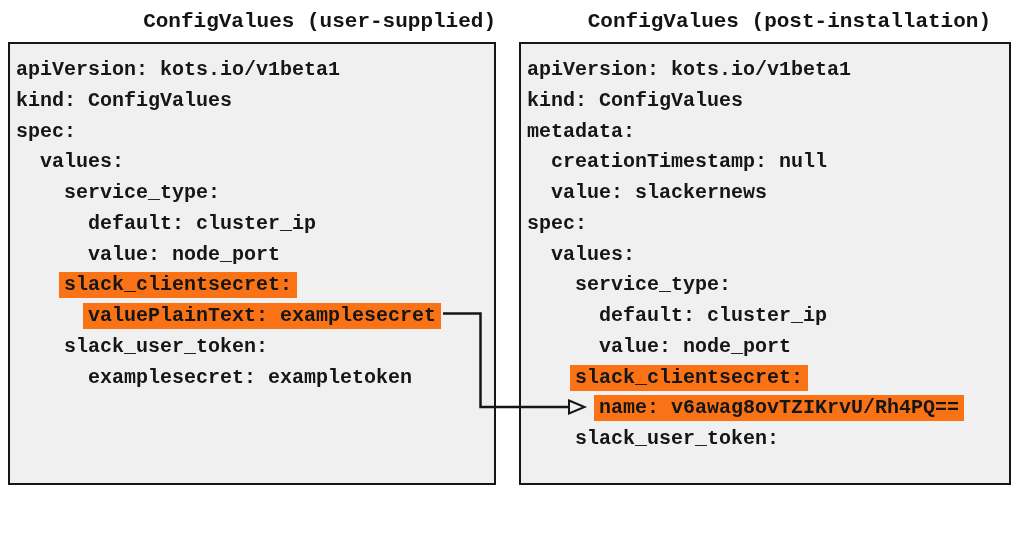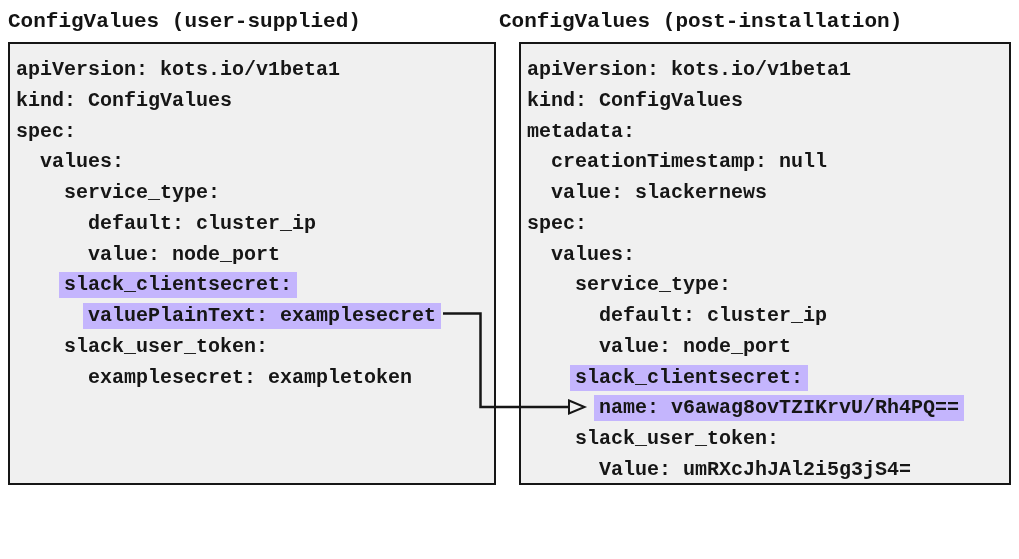--- a/index.html
+++ b/index.html
@@ -4,38 +4,38 @@
 <style>
   html,body{margin:0;padding:0;background:#ffffff;}
   .canvas{
     position:relative;width:1019px;height:559px;background:#ffffff;overflow:hidden;
     font-family:"Liberation Mono","DejaVu Sans Mono",monospace;
   }
   .ptitle{
     position:absolute;top:9px;height:26px;
     font-family:"Liberation Mono","DejaVu Sans Mono",monospace;
     font-weight:bold;font-size:21px;line-height:26px;
-    text-align:left;color:#141414;white-space:pre;
+    text-align:right;color:#141414;white-space:pre;
   }
   .ptitle.left{left:8px;width:488px;}
   .ptitle.right{left:499px;width:492px;}
   .panel{
     position:absolute;top:42px;height:443px;box-sizing:border-box;
     background:#f0f0f0;border:2px solid #161616;
   }
   .panel.left{left:8px;width:488px;}
   .panel.right{left:519px;width:492px;}
   .code{padding:11px 0 0 6px;}
   .line{
     height:30.75px;line-height:30.75px;white-space:pre;
     font-family:"Liberation Mono","DejaVu Sans Mono",monospace;
     font-weight:bold;font-size:20px;color:#161616;
   }
   .hl{
-    background:#c4b5fd;
+    background:#f97316;
     padding:1px 5px 2px 5px;margin:0 -5px;
   }
   .arrow-layer{
     position:absolute;left:0;top:0;width:1019px;height:559px;
     pointer-events:none;z-index:5;
   }
 </style>
 </head>
 <body>
 
@@ -69,21 +69,21 @@
         <div class="line"><span>  </span><span>creationTimestamp: null</span></div>
         <div class="line"><span>  </span><span>value: slackernews</span></div>
         <div class="line"><span></span><span>spec:</span></div>
         <div class="line"><span>  </span><span>values:</span></div>
         <div class="line"><span>    </span><span>service_type:</span></div>
         <div class="line"><span>      </span><span>default: cluster_ip</span></div>
         <div class="line"><span>      </span><span>value: node_port</span></div>
         <div class="line"><span>    </span><span class="hl">slack_clientsecret:</span></div>
         <div class="line"><span>      </span><span class="hl">name: v6awag8ovTZIKrvU/Rh4PQ==</span></div>
         <div class="line"><span>    </span><span>slack_user_token:</span></div>
-        <div class="line"><span>      </span><span>Value: umRXcJhJAl2i5g3jS4=</span></div>
+        <div class="line"><span>      </span></div>
       </div>
   </div>
 
   <svg class="arrow-layer" width="1019" height="559" viewBox="0 0 1019 559" xmlns="http://www.w3.org/2000/svg">
     <path d="M 443 313.5 H 480.5 V 407 H 568" fill="none" stroke="#161616" stroke-width="2.5"></path>
     <polygon points="569,400.5 584.5,407 569,413.5" fill="none" stroke="#161616" stroke-width="2"></polygon>
   </svg>
 
 </div>
 

